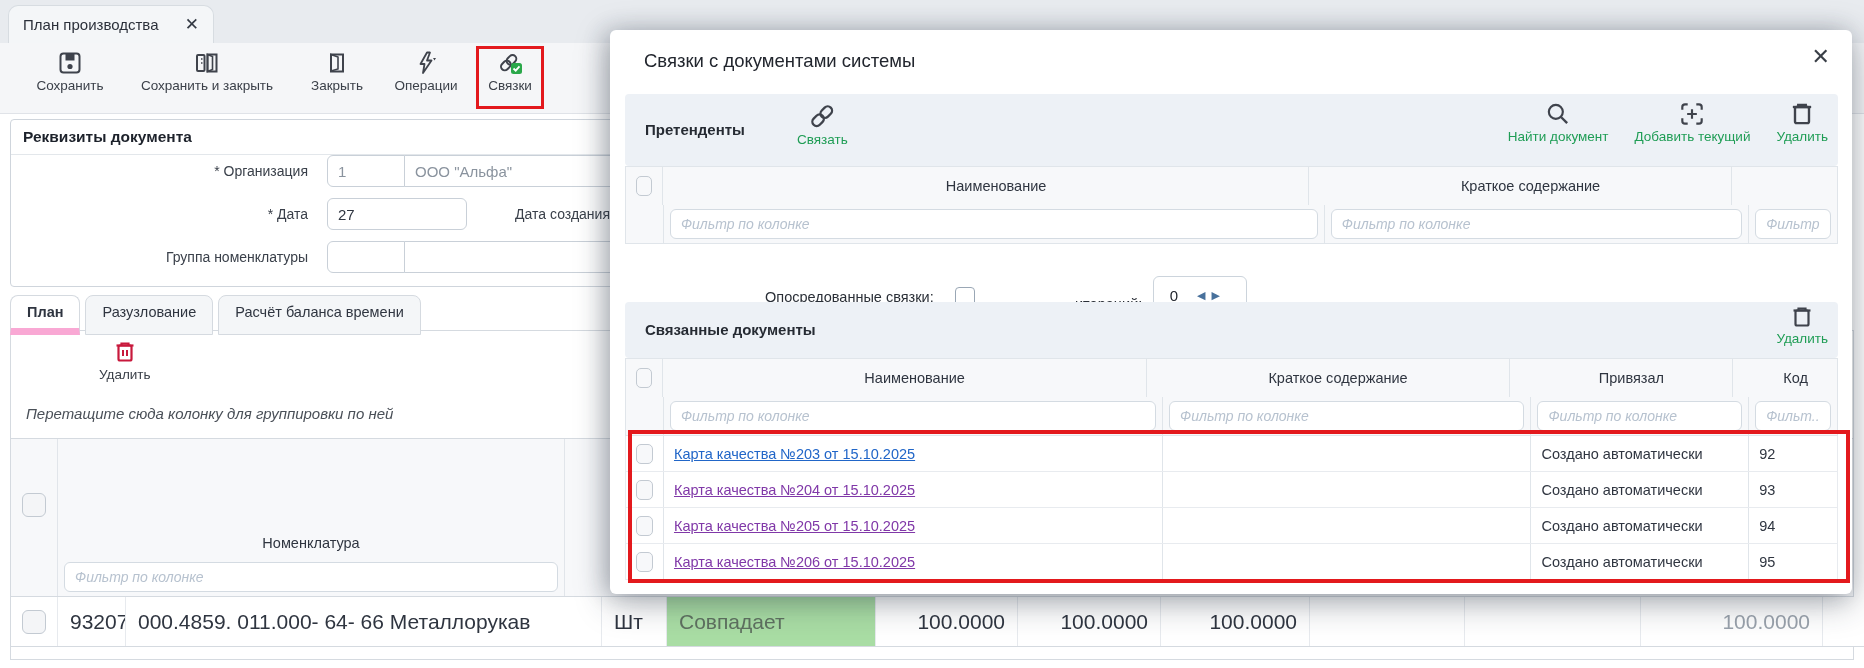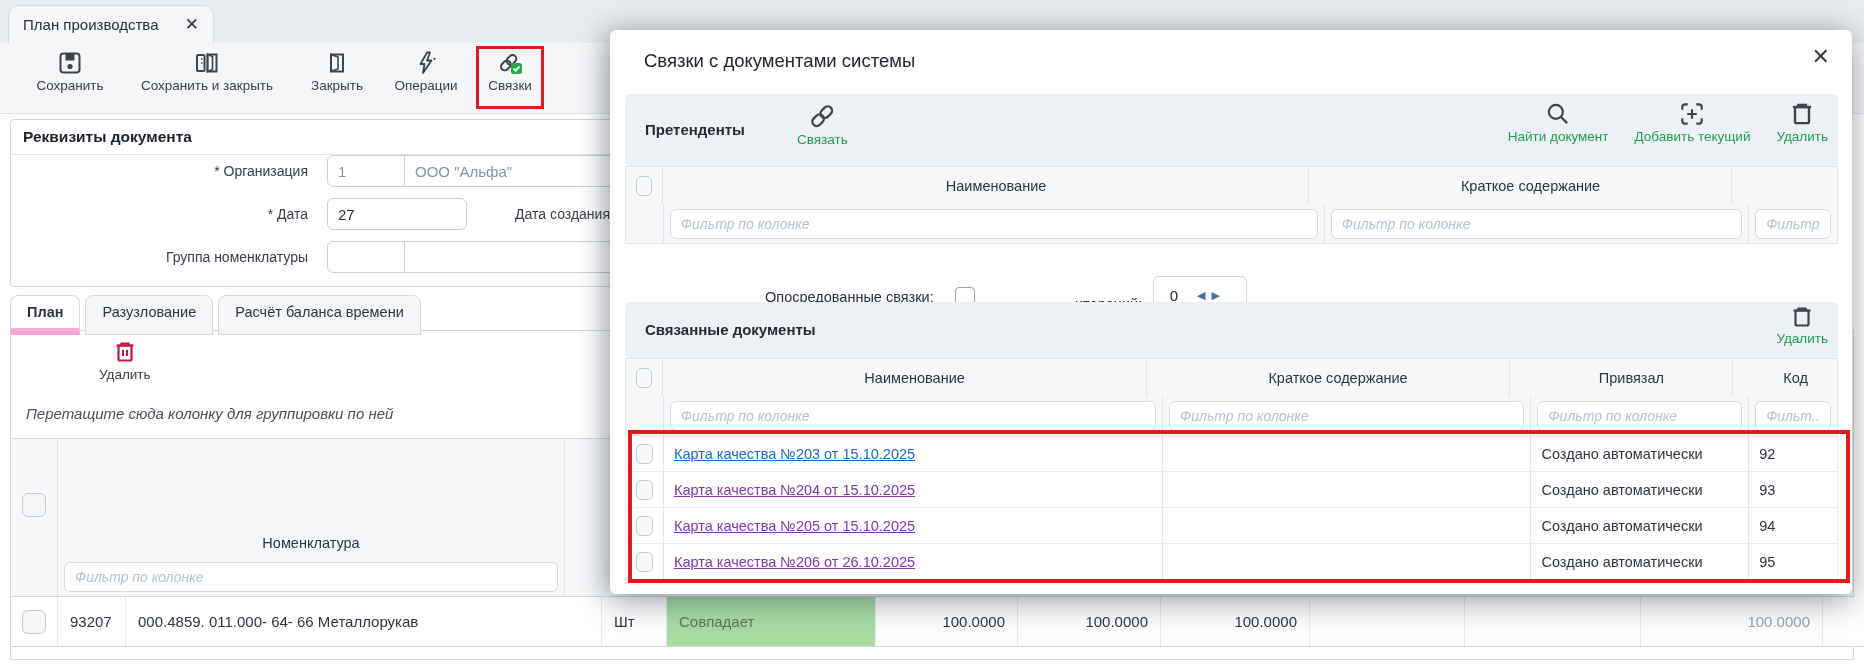--- a/index.html
+++ b/index.html
@@ -37,21 +37,21 @@
   .gh-cbcol{position:absolute;left:0;top:0;width:47px;height:100%;border-right:1px solid #e1e5ea;box-sizing:border-box;}
   .gh-border2{position:absolute;left:553px;top:0;width:1px;height:100%;background:#e1e5ea;}
   .gh-title{position:absolute;left:47px;top:96px;width:506px;text-align:center;font-size:14.5px;font-weight:500;color:#2f3540;}
   .flt{border:1px solid #d4dbe2;border-radius:6px;background:#fff;height:30px;box-sizing:border-box;font:italic 14px "Liberation Sans",sans-serif;
        color:#2f3540;padding:0 10px;outline:none;}
   .flt::placeholder{color:#b7c2cf;font-style:italic;}
   .gh-flt{position:absolute;left:53px;top:123px;width:494px;}
   .cb{width:24px;height:24px;border:1px solid #c3cad2;border-radius:6px;background:#f4f5f7;box-sizing:border-box;cursor:pointer;}
   .cb.small{width:20px;height:20px;border-radius:5px;background:#f7f8fa;}
   .gridrow{position:absolute;left:0;top:266px;width:1854px;height:50px;border-bottom:1px solid #d5dae0;display:flex;box-sizing:border-box;background:#fff;}
-  .cell{border-right:1px solid #e7eaee;box-sizing:border-box;display:flex;align-items:center;font-size:15px;color:#2f3540;padding:0 12px;white-space:nowrap;overflow:hidden;}
+  .cell{border-right:1px solid #e7eaee;box-sizing:border-box;display:flex;align-items:center;font-size:21px;color:#2f3540;padding:0 12px;white-space:nowrap;overflow:hidden;}
   .cell.c-cb{width:47px;justify-content:center;padding:0;}
   .cell.num{justify-content:flex-end;}
   .cell.grn{background:#a9dda4;color:#5f7160;}
   .cell.grayv{color:#9aa2ac;}
   
   .modal{position:absolute;left:610px;top:30px;width:1242px;height:564px;background:#fff;border-radius:6px;z-index:5;
          box-shadow:0 8px 34px rgba(35,45,60,.38),-6px 0 22px rgba(35,45,60,.18);}
   .m-title{position:absolute;left:34px;top:20px;font-size:18.5px;font-weight:500;color:#22262e;}
   .m-close{position:absolute;right:22px;top:16px;font-size:22px;color:#3a3f47;cursor:pointer;line-height:1;}
   .mbar{position:absolute;left:15px;width:1213px;background:#edf1f6;border-radius:4px;box-sizing:border-box;}
@@ -353,21 +353,21 @@
           </div>
         <div class="mcell" style="width:369px;"></div>
         <div class="mcell" style="width:218px;">Создано автоматически</div>
         <div class="mcell" style="width:88px;">94</div>
       </div>
       <div class="mrow mdata">
         <div class="mcell w-cb">
             <div class="cb small"></div>
           </div>
         <div class="mcell" style="width:500px;">
-            <span class="doclink link-visited">Карта качества №206 от 26.10.2025</span>
+            <span class="doclink link-visited">Карта качества №206 от 15.10.2025</span>
           </div>
         <div class="mcell" style="width:369px;"></div>
         <div class="mcell" style="width:218px;">Создано автоматически</div>
         <div class="mcell" style="width:88px;">95</div>
       </div>
     </div>
 
     <div class="redbox2"></div>
   </div>
 

